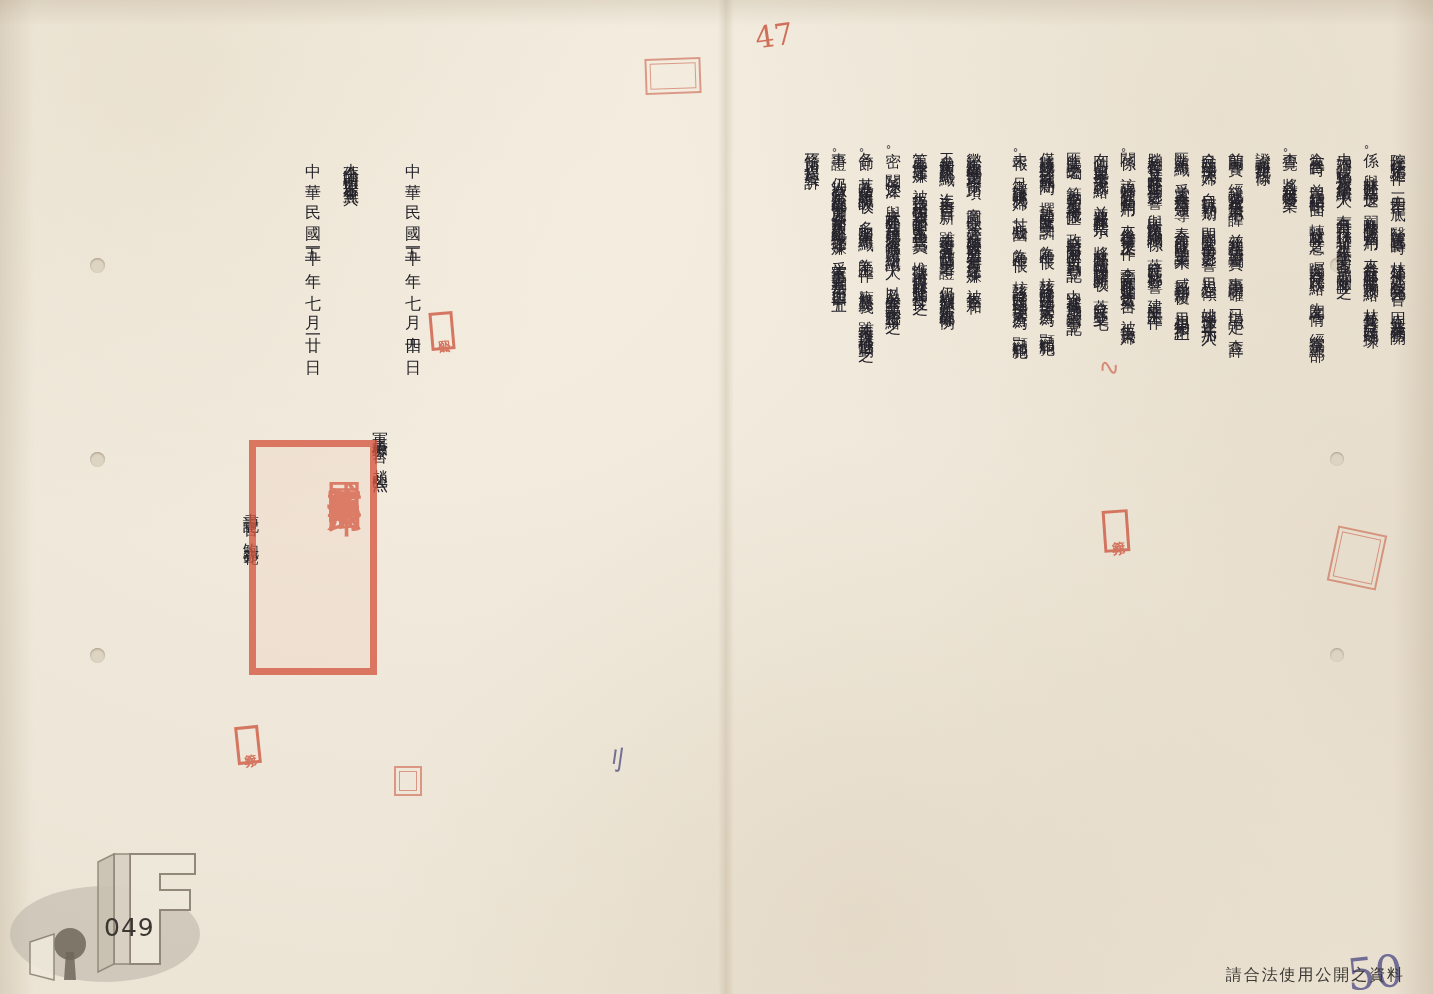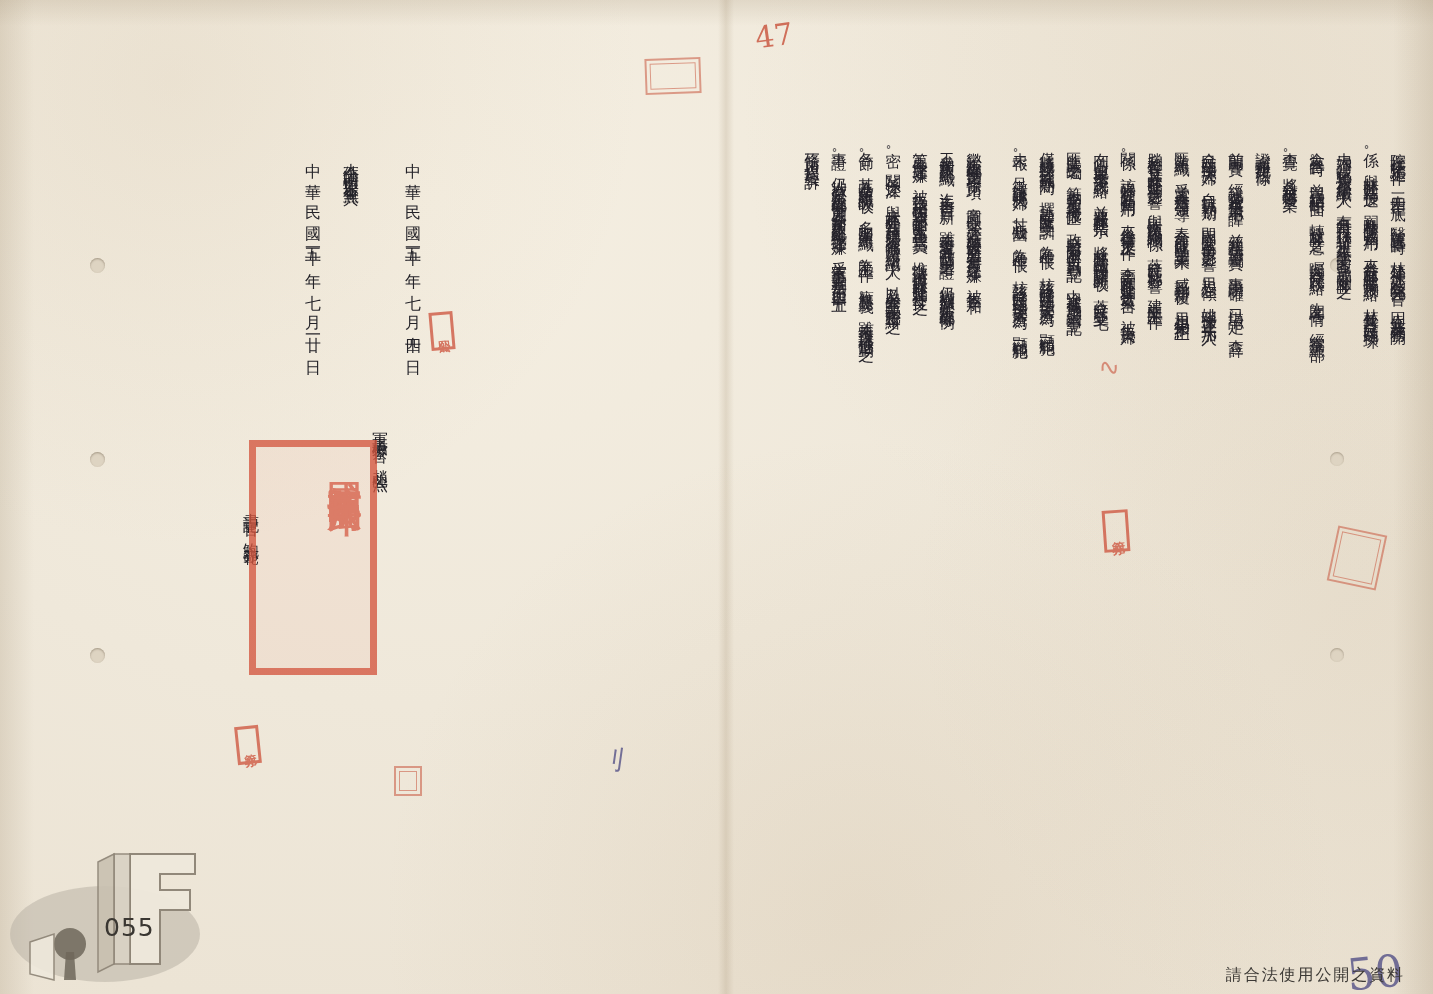--- a/index.html
+++ b/index.html
@@ -306,16 +306,16 @@
   <svg class="logo" viewBox="0 0 250 160">
     <ellipse cx="95" cy="110" rx="95" ry="48" fill="#b9b2a6" opacity="0.55"></ellipse>
     <path d="M120 30 L185 30 L185 50 L150 50 L150 66 L180 66 L180 86 L150 86 L150 140 L120 140 Z" fill="#efe9dc" stroke="#8d8476" stroke-width="2" opacity="0.95"></path>
     <path d="M104 30 L120 30 L120 140 L104 140 Z" fill="#d9d2c4" stroke="#8d8476" stroke-width="1.5" opacity="0.9"></path>
     <path d="M88 38 L104 30 L104 140 L88 148 Z" fill="#c9c1b1" stroke="#8d8476" stroke-width="1.5" opacity="0.9"></path>
     <circle cx="60" cy="120" r="16" fill="#6f675b" opacity="0.85"></circle>
     <path d="M56 128 L64 128 L66 156 L54 156 Z" fill="#6f675b" opacity="0.85"></path>
     <path d="M20 118 L44 110 L44 156 L20 150 Z" fill="#efe9dc" stroke="#8d8476" stroke-width="1.5" opacity="0.9"></path>
   </svg>
 
-  <div class="folio">055</div>
+  <div class="folio">049</div>
   <div class="footer-note">請合法使用公開之資料</div>
 
 </div>
 
 </body></html>

